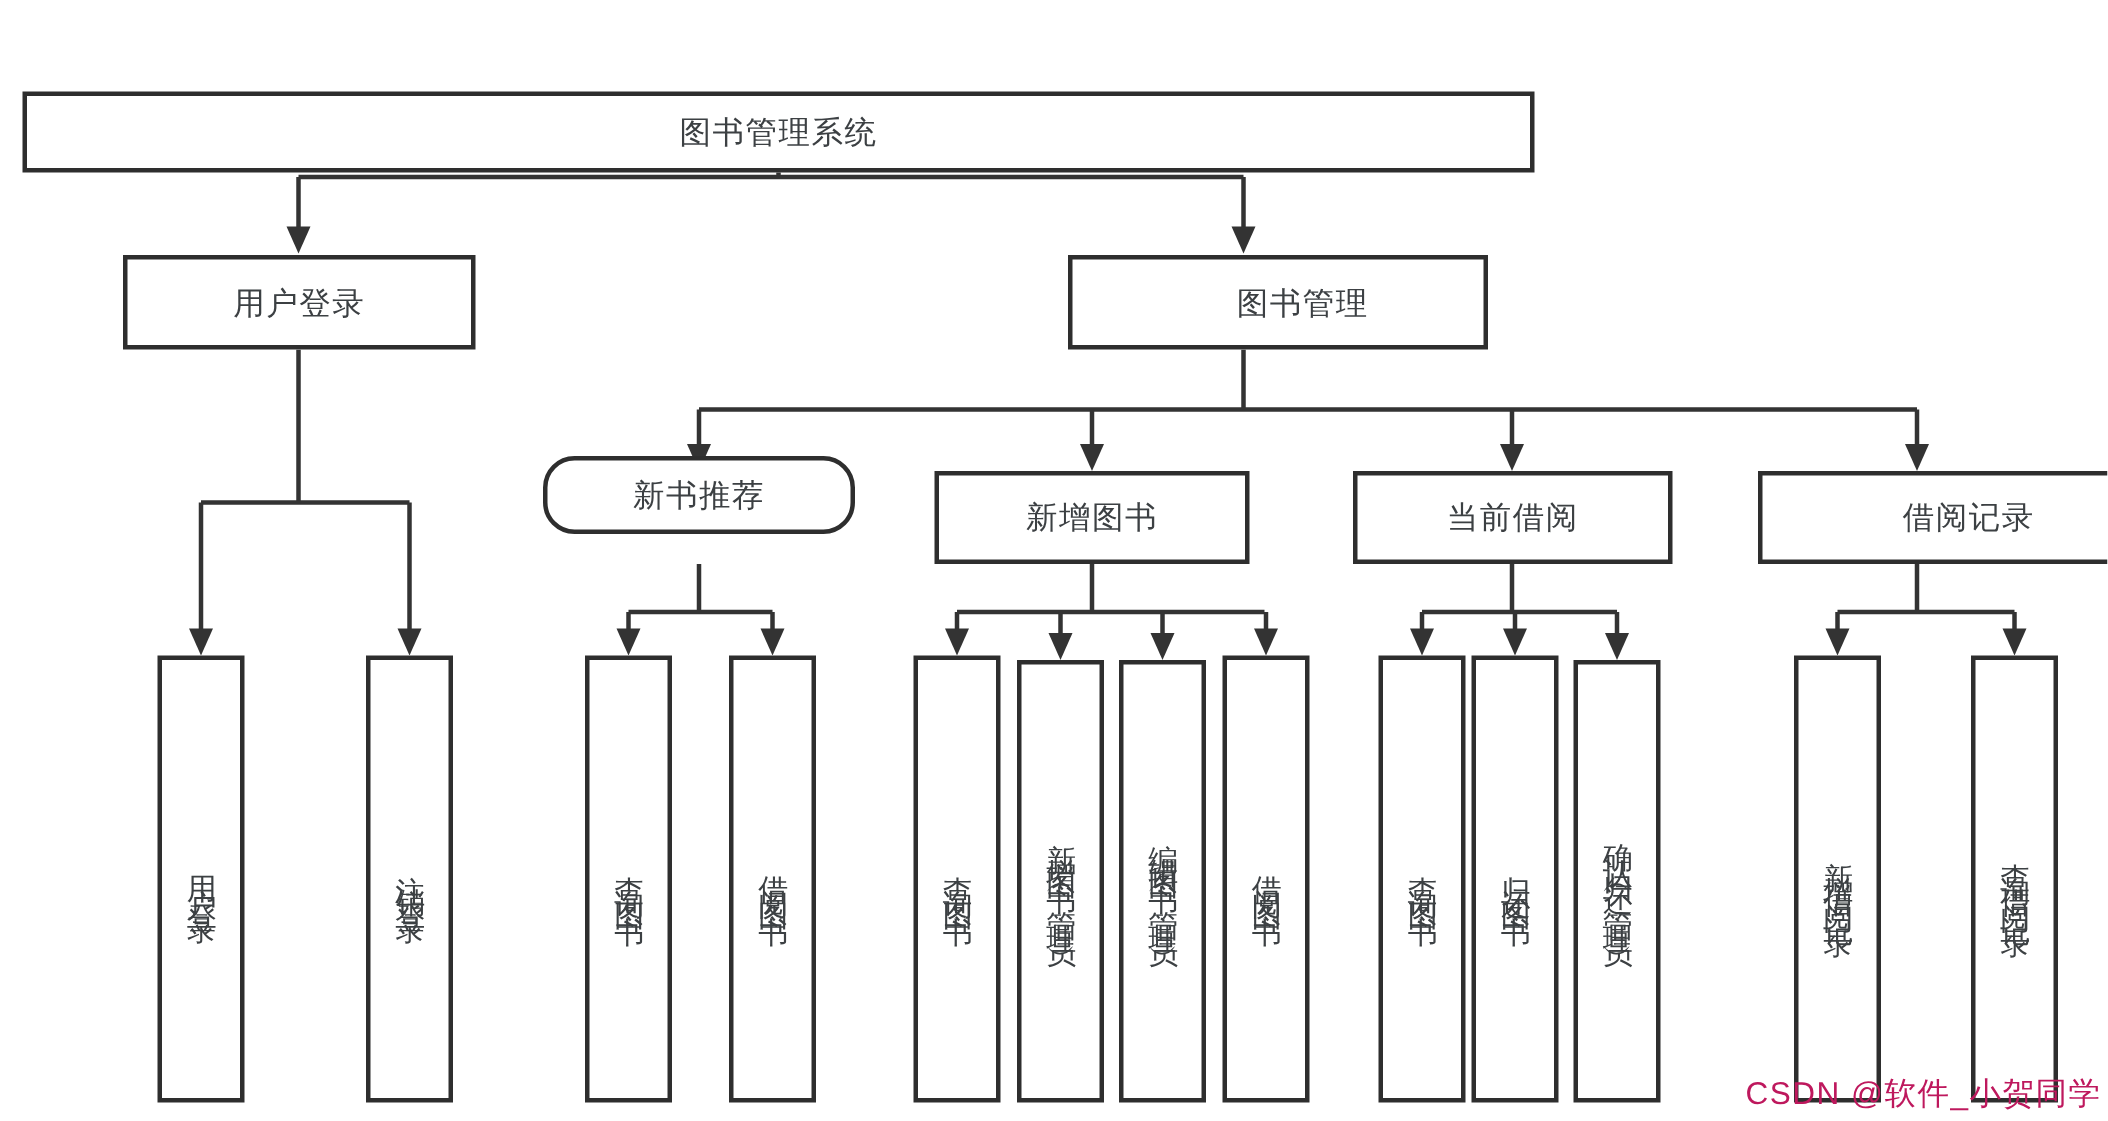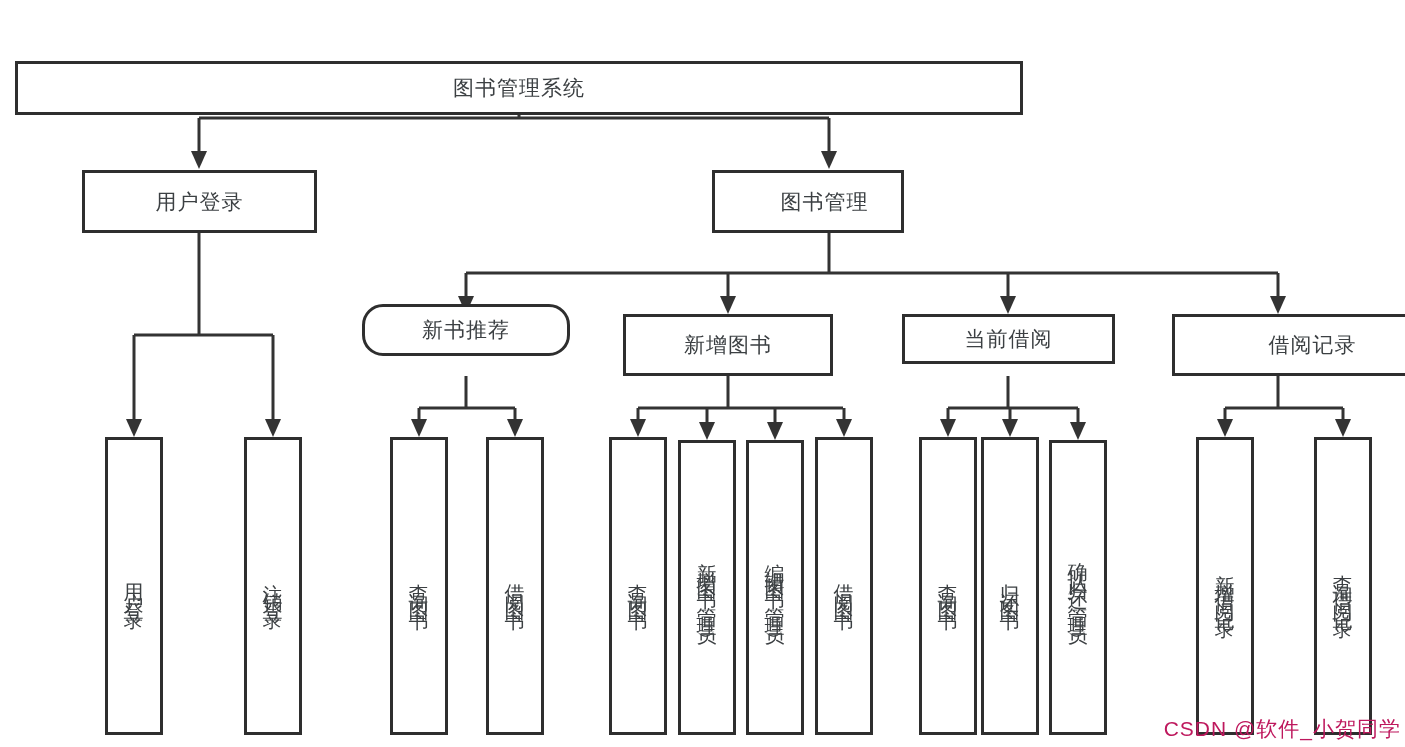--- a/index.html
+++ b/index.html
@@ -100,25 +100,25 @@
         <path d="M1225,408 V423" fill="none"></path>
         <path d="M1217,419 L1233,419 L1225,437 Z" stroke="none"></path>
         <path d="M1343,408 V423" fill="none"></path>
         <path d="M1335,419 L1351,419 L1343,437 Z" stroke="none"></path>
       </g>
   </svg>
 
   <div class="node h" style="left:15px; top:15px; width:1008px; height:54px;margin-top:46px;">图书管理系统</div>
 
   <div class="node h" style="left:82px; top:170px; width:235px; height:63px;">用户登录</div>
-  <div class="node h" style="left:712px; top:170px; width:192px; height:63px;padding-left:33px;">图书管理</div>
+  <div class="node h" style="left:712px; top:170px; width:280px; height:63px;padding-left:33px;">图书管理</div>
 
   <div class="node h" style="left:362px; top:304px; width:208px; height:52px;border-radius:21px;">新书推荐</div>
   <div class="node h" style="left:623px; top:314px; width:210px; height:62px;">新增图书</div>
-  <div class="node h" style="left:902px; top:314px; width:213px; height:50px;">当前借阅</div>
+  <div class="node h" style="left:902px; top:314px; width:213px; height:62px;">当前借阅</div>
   <div class="node h" style="left:1172px; top:314px; width:237px; height:62px;padding-left:44px;">借阅记录</div>
 
   <div class="node v" style="left:105px; top:437px; width:58px; height:298px;">用户登录</div>
   <div class="node v" style="left:244px; top:437px; width:58px; height:298px;">注销登录</div>
 
   <div class="node v" style="left:390px; top:437px; width:58px; height:298px;">查询图书</div>
   <div class="node v" style="left:486px; top:437px; width:58px; height:298px;">借阅图书</div>
 
   <div class="node v" style="left:609px; top:437px; width:58px; height:298px;">查询图书</div>
   <div class="node v" style="left:678px; top:440px; width:58px; height:295px;">新增图书（管理员）</div>

